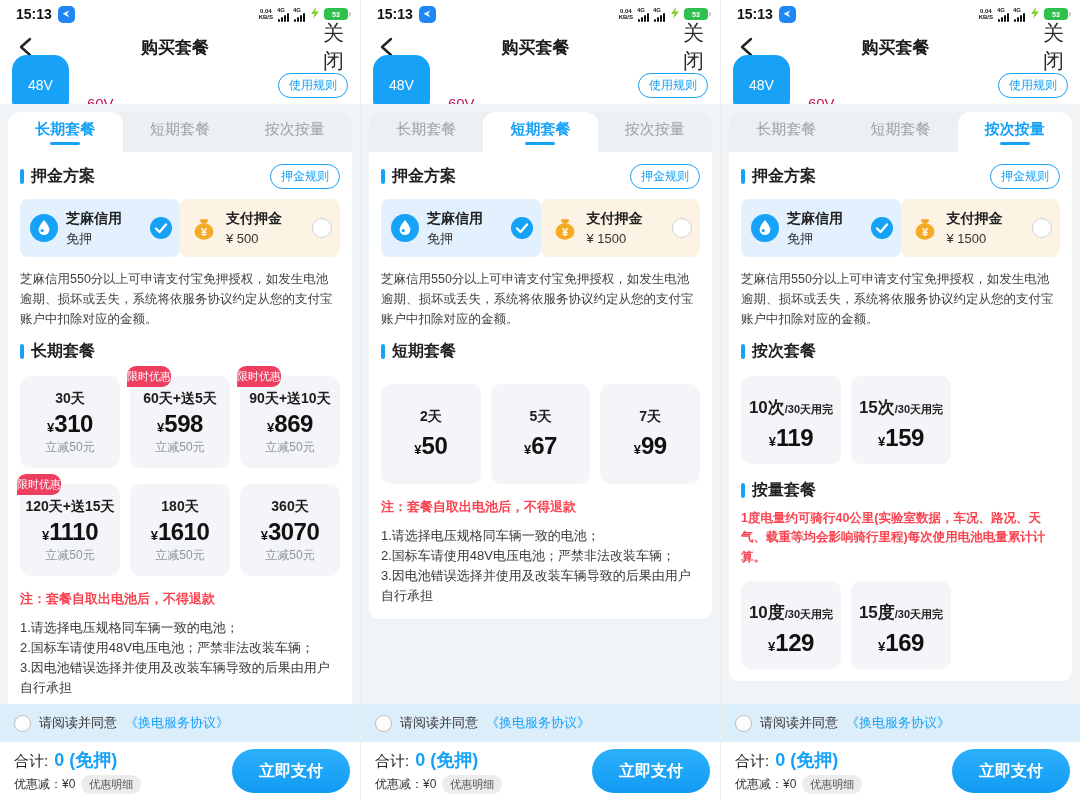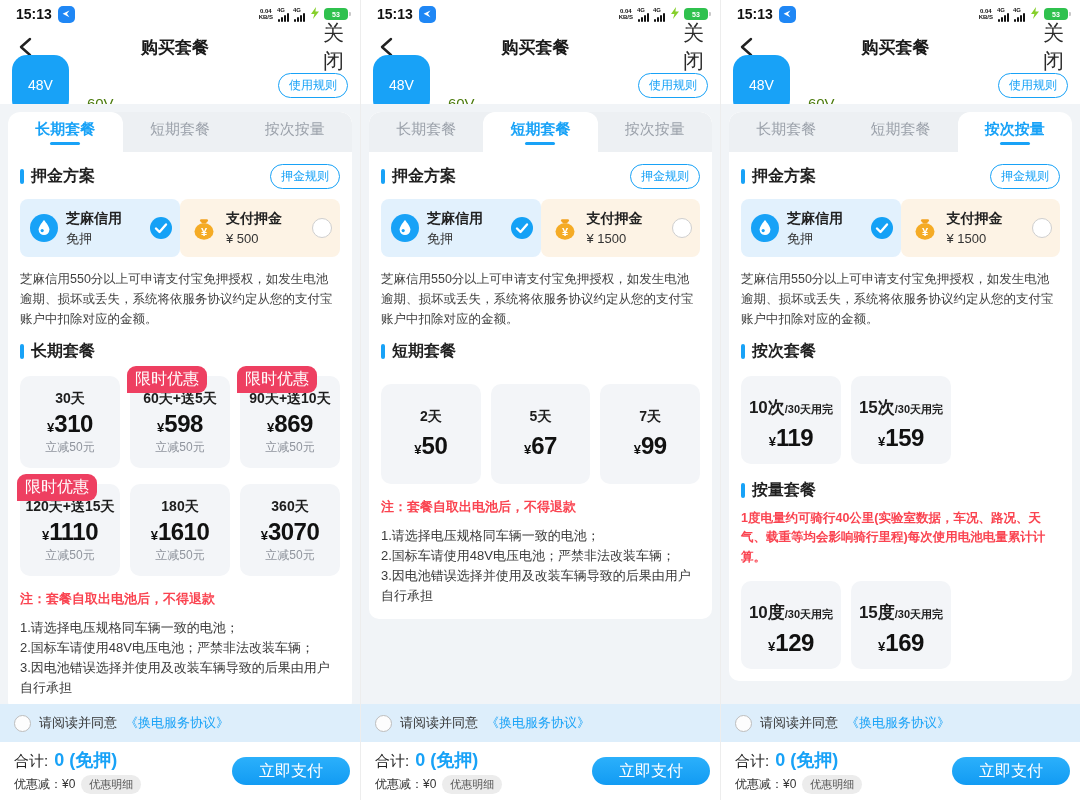--- a/index.html
+++ b/index.html
@@ -26,21 +26,21 @@
 
   
   .navbar { height:38px; display:flex; align-items:center; padding:0 16px; background:#fff; }
   .back { width:24px; display:flex; align-items:center; }
   .nav-title { flex:1; text-align:center; font-size:17px; font-weight:bold; color:#1a1a1a; }
   .nav-close { width:34px; text-align:right; font-size:21px; color:#2b2b2b; }
 
   
   .voltrow { height:38px; display:flex; align-items:center; padding:0 12px; background:#fff; }
   .volt-pill { background:#18a2f7; color:#fff; font-size:14px; font-weight:normal; border-radius:15px; padding:22px 16px; }
-  .volt-plain { color:#4d7c0f; font-size:15px; margin-left:18px;margin-top:36px; }
+  .volt-plain { color:#be185d; font-size:15px; margin-left:18px;margin-top:36px; }
   .spacer { flex:1; }
   .rules-btn { border:1px solid #18a2f7; color:#18a2f7; font-size:12px; border-radius:13px; padding:3px 10px; background:#fff; }
 
   
   .content { position:absolute; top:104px; bottom:96px; left:0; right:0; background:#f1f4f7; padding:8px 8px 0 8px; overflow:hidden; }
   .panel { background:#fff; border-radius:12px 12px 10px 10px; overflow:hidden; }
 
   .tabhead { display:flex; background:#edf0f3; border-radius:12px 12px 0 0; height:40px; }
   .tab { flex:1; display:flex; flex-direction:column; align-items:center; justify-content:center; font-size:15px; color:#9ba1aa; gap:3px; }
   .tab.active { background:#fff; color:#18a2f7; font-weight:bold; border-radius:12px 12px 0 0; }
@@ -69,21 +69,21 @@
   .cardgrid { display:grid; grid-template-columns:repeat(3,1fr); gap:10px; margin-top:14px; }
   .cardgrid.two { display:flex; gap:10px; margin-top:14px; }
   .pcard { position:relative; background:#f3f5f8; border-radius:10px; text-align:center; padding:14px 4px 12px 4px; min-height:86px; }
   .cardgrid.two .pcard { width:100px; min-height:88px; padding-top:20px; }
   .pcard .nm { font-size:14px; font-weight:bold; color:#1c1c1c; }
   .pcard .sfx { font-size:11px; font-weight:bold; color:#1c1c1c; }
   .pcard .price { margin-top:2px; }
   .pcard .cur { font-size:13px; font-weight:bold; color:#111; }
   .pcard .amt { font-size:24px; font-weight:bold; color:#111; letter-spacing:-0.5px; }
   .pcard .sub { font-size:12px; color:#8f949d; margin-top:1px; }
-  .badge { position:absolute; top:-10px; left:-3px; background:#ee3f61; color:#fff; font-size:16px; padding:3px 8px; border-radius:9px 9px 9px 0; white-space:nowrap; }
+  .badge { position:absolute; top:-10px; left:-3px; background:#ee3f61; color:#fff; font-size:11px; padding:3px 0; border-radius:9px 9px 9px 0; white-space:nowrap; }
   .gridwrap { margin-bottom:4px; }
   .row2 { margin-top:16px; }
 
   .rednote { color:#fa4350; font-size:13px; font-weight:bold; margin-top:14px; }
   .notelist { margin-top:10px; font-size:13px; color:#3a3a3a; line-height:1.55; }
   .warntext { color:#fa4350; font-size:12.5px; font-weight:bold; line-height:1.55; margin:-2px 0 4px 0; }
   .sec-gap { margin-top:16px; }
 
   
   .agreebar { position:absolute; left:0; right:0; bottom:58px; height:38px; background:#ddeefb; display:flex; align-items:center; padding:16px 14px; gap:8px; }
@@ -93,21 +93,21 @@
 
   
   .footer { position:absolute; left:0; right:0; bottom:0; height:58px; background:#fff; display:flex; align-items:center; padding:0 10px 0 14px; }
   .fleft { flex:1; }
   .total-row { display:flex; align-items:baseline; gap:6px; }
   .total-label { font-size:15px; color:#222; }
   .total-value { font-size:18px; font-weight:bold; color:#18a2f7; }
   .disc-row { display:flex; align-items:center; gap:6px; margin-top:3px; }
   .disc-label { font-size:12px; color:#333; }
   .disc-pill { background:#ececec; color:#555; font-size:11px; border-radius:10px; padding:2px 8px; }
-  .paybtn { width:118px; height:28px; border-radius:22px; background:linear-gradient(180deg,#2bb0fb,#129bf3); color:#fff; font-size:16px; font-weight:normal; display:flex; align-items:center; justify-content:center; }
+  .paybtn { width:118px; height:44px; border-radius:22px; background:linear-gradient(180deg,#2bb0fb,#129bf3); color:#fff; font-size:16px; font-weight:bold; display:flex; align-items:center; justify-content:center; }
 </style>
 </head>
 <body>
 
 <svg width="0" height="0" style="position:absolute">
   <defs>
     <g id="ico-send">
         <path d="M2 10 L16 3 L11 10 L16 17 Z" fill="#fff" transform="scale(0.75) translate(2,2)"></path>
       </g>
     <g id="ico-chevron">

